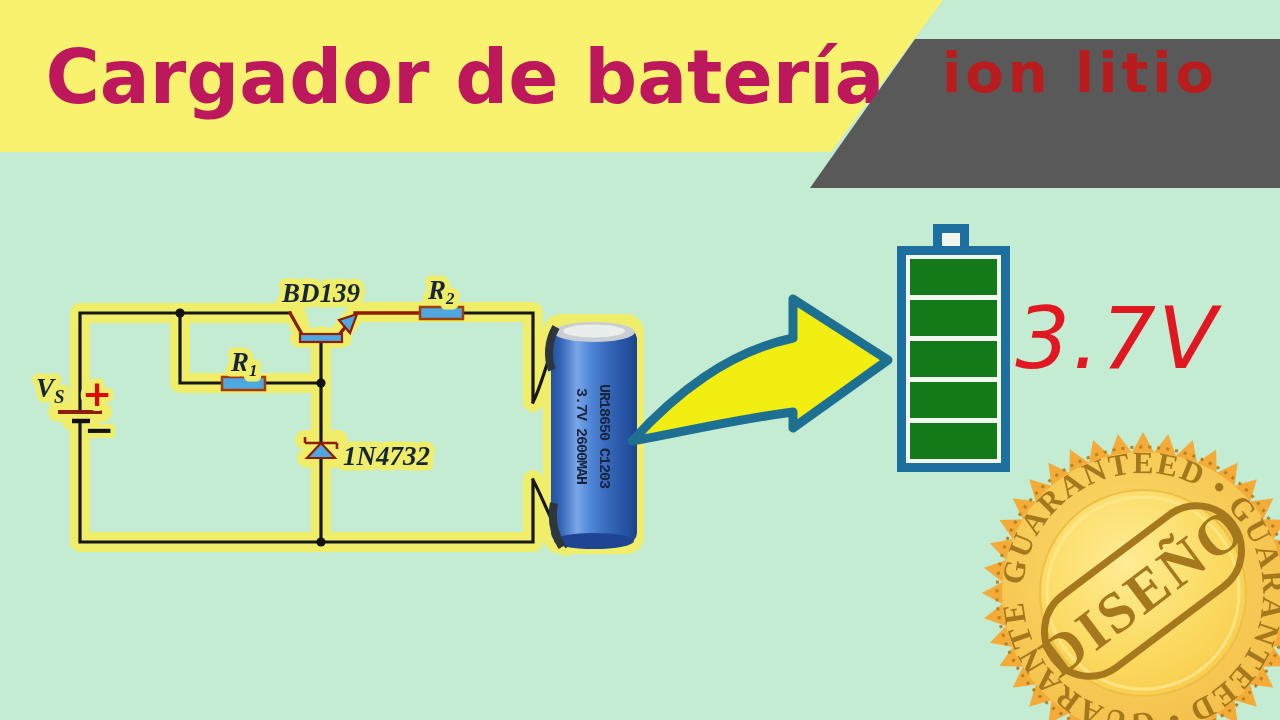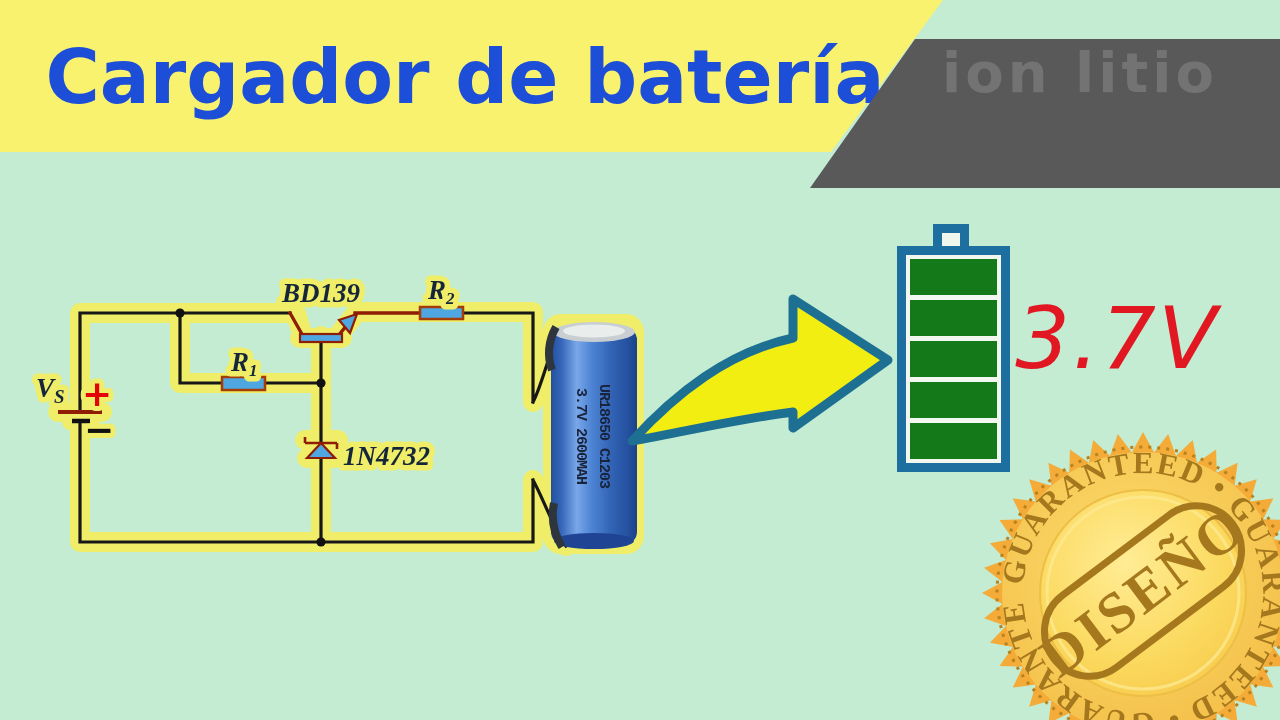--- a/index.html
+++ b/index.html
@@ -9,31 +9,31 @@
   }
   
   .banner-yellow{
     position:absolute;left:0;top:0;width:960px;height:152px;
     background:#f8f26e;
     clip-path:polygon(0 0,943px 0,831px 100%,0 100%);
   }
   .banner-title{
     position:absolute;left:40px;top:34px;width:850px;
     text-align:center;font-size:74px;font-weight:bold;
-    color:#1d4ed8;letter-spacing:0px;white-space:nowrap;
+    color:#be185d;letter-spacing:0px;white-space:nowrap;
   }
   .banner-gray{
     position:absolute;left:0;top:39px;width:1280px;height:149px;
     background:#59595a;
     clip-path:polygon(915px 0,1280px 0,1280px 100%,810px 100%);
   }
   .banner-subtitle{
     position:absolute;left:880px;top:40px;width:400px;
     text-align:center;font-size:56px;font-weight:bold;
-    color:#737373;letter-spacing:4px;white-space:nowrap;
+    color:#b91c1c;letter-spacing:4px;white-space:nowrap;
   }
   
   svg.overlay{position:absolute;left:0;top:0;width:1280px;height:720px;}
   .halo{stroke:#f0ee68;stroke-width:20;fill:none;stroke-linecap:round;stroke-linejoin:round;}
   .wire-k{stroke:#171717;stroke-width:3.2;fill:none;stroke-linecap:square;}
   .wire-r{stroke:#8f1d04;stroke-width:3.4;fill:none;stroke-linecap:square;}
   .comp{fill:#4fa7e2;stroke:#a33c06;stroke-width:2.5;}
   .comp2{fill:#4fa7e2;stroke:#8f1d04;stroke-width:2.2;}
   .lbl{
     font-family:"Liberation Serif",serif;font-weight:bold;font-style:italic;

